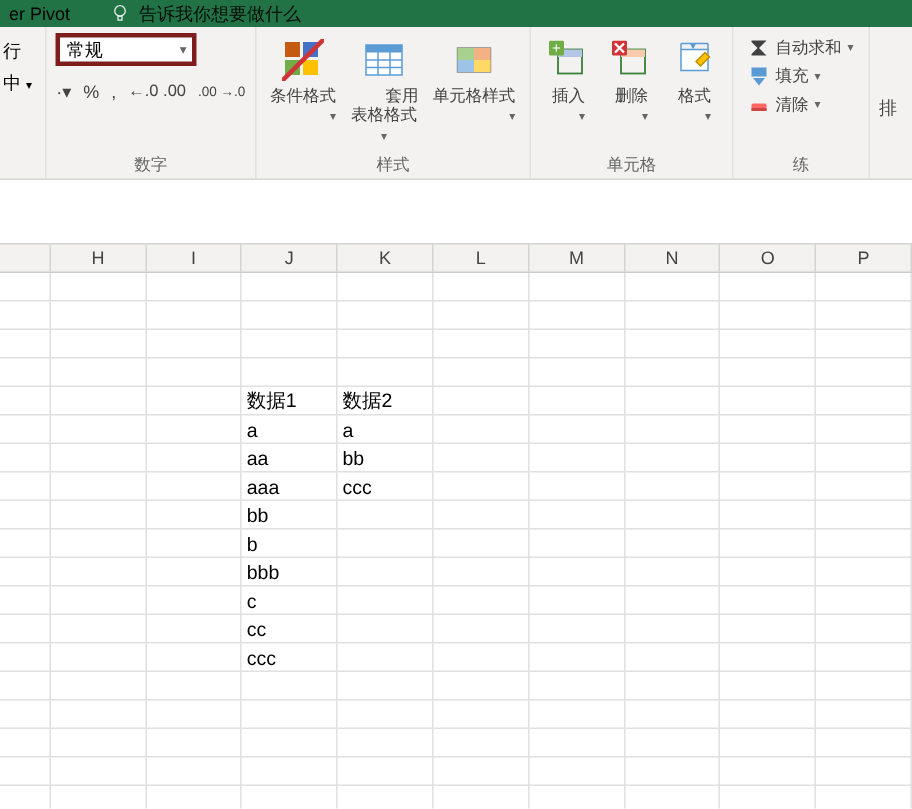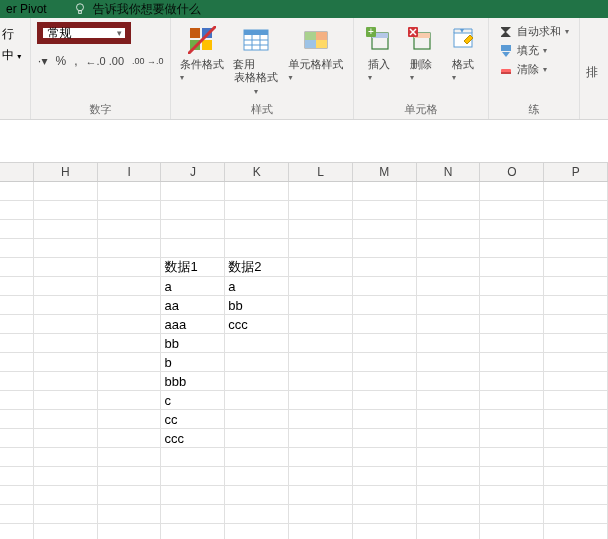--- a/index.html
+++ b/index.html
@@ -12,28 +12,28 @@
   
   .ribbon { background: #f3f2f1; border-bottom: 1px solid #d6d6d6; height: 102px; display: flex; position: relative; }
   .ribbon-group { display: flex; flex-direction: column; align-items: center; border-right: 1px solid #e0e0e0; padding: 4px 6px 2px 6px; height: 100%; }
   .ribbon-group .body { flex: 1; display: flex; align-items: flex-start; gap: 4px; }
   .ribbon-group .label { font-size: 11px; color: #666; padding-top: 2px; }
   
   .align-partial { width: 24px; display: flex; flex-direction: column; gap: 6px; align-items: center; padding-top: 4px; }
   
   .num-group { width: 140px; }
   .num-top { display: flex; align-items: center; gap: 2px; }
-  .fmt-select { width: 94px; height: 22px; border: 6px solid #7f1d1d; background: #fff; display: flex; align-items: center; padding: 0 4px; justify-content: space-between; }
+  .fmt-select { width: 94px; height: 22px; border: 3px solid #7f1d1d; background: #fff; display: flex; align-items: center; padding: 0 4px; justify-content: space-between; }
   .fmt-select .dd { font-size: 9px; color: #666; }
   .num-bottom { display: flex; gap: 8px; margin-top: 6px; align-items: center; }
   .num-bottom span { font-size: 12px; color: #444; }
   
   .big-btn { display: flex; flex-direction: column; align-items: center; width: 50px; padding: 2px 2px; gap: 2px; cursor: pointer; }
   .big-btn .ico { width: 32px; height: 32px; display: flex; align-items: center; justify-content: center; }
-  .big-btn .txt { font-size: 11px; color: #444; text-align: center; line-height: 13px; display: flex; flex-direction: column; align-items: flex-start; }
+  .big-btn .txt { font-size: 11px; color: #444; text-align: center; line-height: 13px; display: flex; flex-direction: column; align-items: flex-end; }
   .big-btn .dd { font-size: 8px; color: #666; }
   
   .editing { display: flex; flex-direction: column; gap: 4px; padding: 2px 4px; }
   .edit-row { display: flex; align-items: center; gap: 4px; font-size: 11px; color: #444; white-space: nowrap; }
   .edit-row svg { width: 14px; height: 14px; flex-shrink: 0; }
   .edit-row .dd { font-size: 8px; color: #666; }
   
   .sheet-gap { height: 42px; background: #fff; }
   
   .grid { position: relative; }

